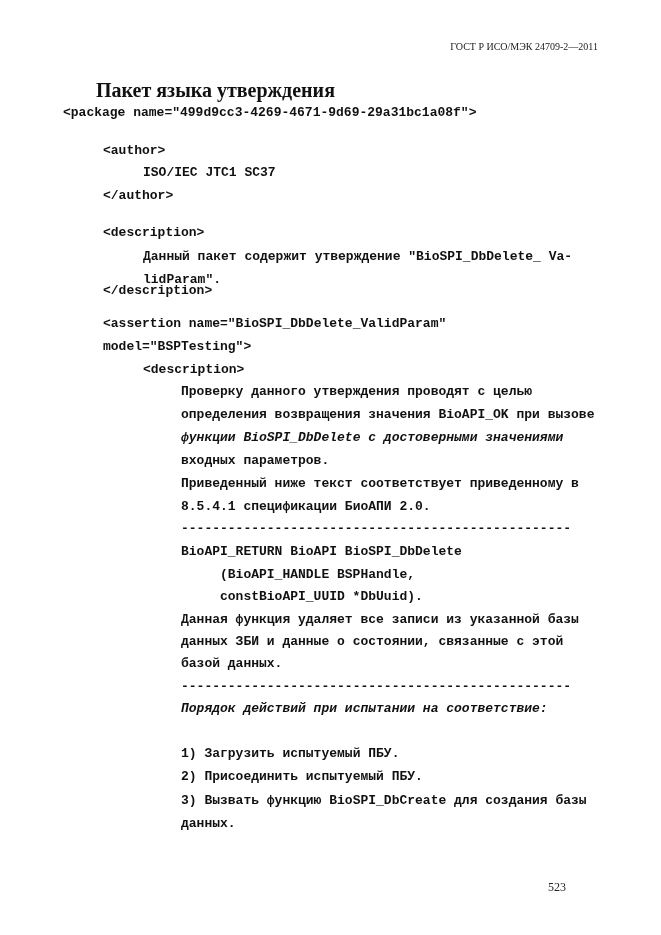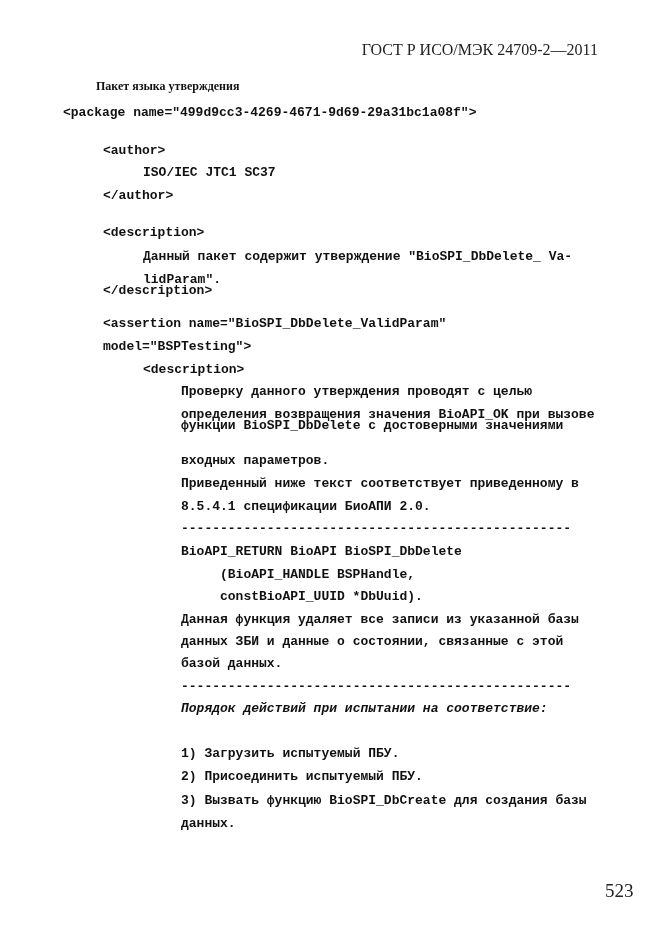--- a/index.html
+++ b/index.html
@@ -1,20 +1,20 @@
 <!DOCTYPE html>
 <html><head>
 <meta charset="utf-8">
 <style>
   html, body { margin:0; padding:0; background:#ffffff; }
   body { width:661px; height:935px; position:relative; overflow:hidden; color:#111; }
-  .header { position:absolute; top:41px; right:63px; font-family:"Liberation Serif", serif; font-size:16px; color:#222;text-align:right; }
-  .heading { position:absolute; left:96px; top:79px; font-family:"Liberation Serif", serif; font-weight:bold; font-size:12px; }
+  .header { position:absolute; top:41px; right:63px; font-family:"Liberation Serif", serif; font-size:10px; color:#222;text-align:right; }
+  .heading { position:absolute; left:96px; top:79px; font-family:"Liberation Serif", serif; font-weight:bold; font-size:20px; }
   .code { position:absolute; font-family:"Liberation Mono", monospace; font-weight:bold; font-size:13px; white-space:pre; line-height:1; }
-  .pagenum { position:absolute; top:880px; left:605px; font-family:"Liberation Serif", serif; font-size:19px; color:#222; }
+  .pagenum { position:absolute; top:880px; left:548px; font-family:"Liberation Serif", serif; font-size:12px; color:#222; }
 </style>
 </head>
 <body>
 
 <div class="header">ГОСТ Р ИСО/МЭК 24709-2—2011</div>
 <div class="heading">Пакет языка утверждения</div>
 
 <div id="code-block">
     <div class="code" style="left: 63px; top: 106px;">&lt;package name="499d9cc3-4269-4671-9d69-29a31bc1a08f"&gt;</div>
     <div class="code" style="left: 103px; top: 144px;">&lt;author&gt;</div>
@@ -22,21 +22,21 @@
     <div class="code" style="left: 103px; top: 189px;">&lt;/author&gt;</div>
     <div class="code" style="left: 103px; top: 226px;">&lt;description&gt;</div>
     <div class="code" style="left: 143px; top: 250px;">Данный пакет содержит утверждение "BioSPI_DbDelete_ Va-</div>
     <div class="code" style="left: 143px; top: 273px;">lidParam".</div>
     <div class="code" style="left: 103px; top: 284px;">&lt;/description&gt;</div>
     <div class="code" style="left: 103px; top: 317px;">&lt;assertion name="BioSPI_DbDelete_ValidParam"</div>
     <div class="code" style="left: 103px; top: 340px;">model="BSPTesting"&gt;</div>
     <div class="code" style="left: 143px; top: 363px;">&lt;description&gt;</div>
     <div class="code" style="left: 181px; top: 385px;">Проверку данного утверждения проводят с целью</div>
     <div class="code" style="left: 181px; top: 408px;">определения возвращения значения BioAPI_OK при вызове</div>
-    <div class="code" style="left: 181px; top: 419px;">функции BioSPI_DbDelete с достоверными значениями</div>
+    <div class="code" style="left: 181px; top: 431px; font-style: italic;">функции BioSPI_DbDelete с достоверными значениями</div>
     <div class="code" style="left: 181px; top: 454px;">входных параметров.</div>
     <div class="code" style="left: 181px; top: 477px;">Приведенный ниже текст соответствует приведенному в</div>
     <div class="code" style="left: 181px; top: 500px;">8.5.4.1 спецификации БиоАПИ 2.0.</div>
     <div class="code" style="left: 181px; top: 522px;">--------------------------------------------------</div>
     <div class="code" style="left: 181px; top: 545px;">BioAPI_RETURN BioAPI BioSPI_DbDelete</div>
     <div class="code" style="left: 220px; top: 568px;">(BioAPI_HANDLE BSPHandle,</div>
     <div class="code" style="left: 220px; top: 590px; text-align: center;">constBioAPI_UUID *DbUuid).</div>
     <div class="code" style="left: 181px; top: 613px;">Данная функция удаляет все записи из указанной базы</div>
     <div class="code" style="left: 181px; top: 635px;">данных ЗБИ и данные о состоянии, связанные с этой</div>
     <div class="code" style="left: 181px; top: 657px;">базой данных.</div>

